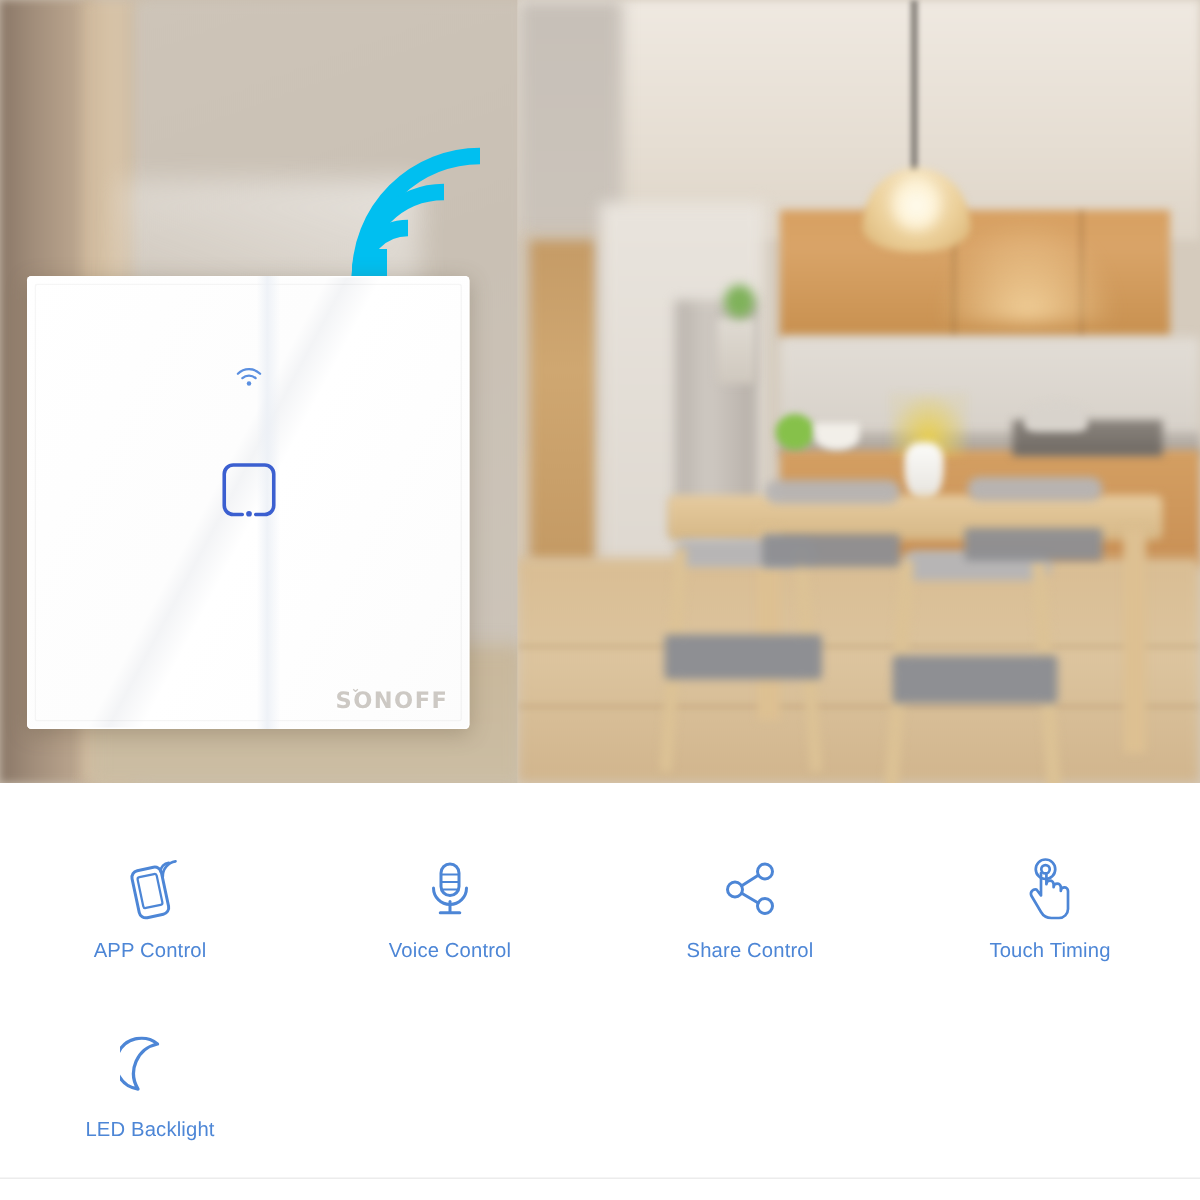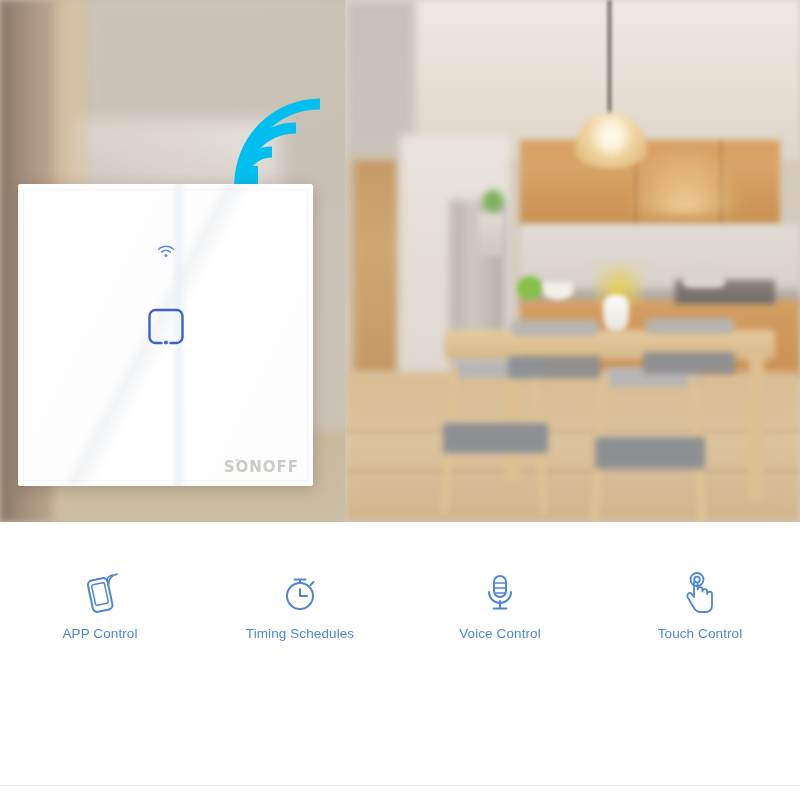--- a/index.html
+++ b/index.html
@@ -491,57 +491,64 @@
           </g>
           <g fill="none" stroke="#4d86d6" stroke-width="1.8" stroke-linecap="round">
             <path d="M27 9 A 6 6 0 0 1 32.5 3.2"></path>
             <path d="M28.5 12.5 A 10 10 0 0 1 37 2.2"></path>
           </g>
         </svg>
       </div>
       <div class="feature-label">APP Control</div>
     </div>
 
-    <div class="feature">
-      <div class="feature-icon">
-        <svg width="40" height="42" viewBox="0 0 40 42">
-          <circle cx="20" cy="24" r="13" fill="none" stroke="#4d86d6" stroke-width="2"></circle>
-          <path d="M20 17 V24 H27" fill="none" stroke="#4d86d6" stroke-width="2" stroke-linecap="round" stroke-linejoin="round"></path>
-          <path d="M14.5 7.5 H25.5" fill="none" stroke="#4d86d6" stroke-width="2" stroke-linecap="round"></path>
-          <path d="M20 7.5 V11" fill="none" stroke="#4d86d6" stroke-width="2"></path>
-          <path d="M30.5 13 L33.5 10" fill="none" stroke="#4d86d6" stroke-width="2" stroke-linecap="round"></path>
-        </svg>
-      </div>
-      <div class="feature-label">Timing Schedules</div>
-    </div>
 
     <div class="feature">
       <div class="feature-icon">
         <svg width="40" height="42" viewBox="0 0 40 42">
           <rect x="14" y="4" width="12" height="21" rx="6" fill="none" stroke="#4d86d6" stroke-width="2"></rect>
           <path d="M14 11 H26 M14 16 H26 M14 21 H26" stroke="#4d86d6" stroke-width="1.4"></path>
           <path d="M9 20 A 11 11 0 0 0 31 20" fill="none" stroke="#4d86d6" stroke-width="2" stroke-linecap="round"></path>
           <path d="M20 29 V36" stroke="#4d86d6" stroke-width="2" stroke-linecap="round"></path>
           <path d="M13.5 36.5 H26.5" stroke="#4d86d6" stroke-width="2" stroke-linecap="round"></path>
         </svg>
       </div>
       <div class="feature-label">Voice Control</div>
     </div>
 
+    <div class="feature">
+      <div class="feature-icon">
+        <svg width="40" height="42" viewBox="0 0 40 42">
+          <circle cx="10" cy="21" r="5" fill="none" stroke="#4d86d6" stroke-width="2"></circle>
+          <circle cx="30" cy="9" r="5" fill="none" stroke="#4d86d6" stroke-width="2"></circle>
+          <circle cx="30" cy="32" r="5" fill="none" stroke="#4d86d6" stroke-width="2"></circle>
+          <path d="M14.5 18.5 L25.5 11.5 M14.5 23.5 L25.5 30" stroke="#4d86d6" stroke-width="2" stroke-linecap="round"></path>
+        </svg>
+      </div>
+      <div class="feature-label">Share Control</div>
+    </div>
 
 
     <div class="feature">
       <div class="feature-icon">
         <svg width="40" height="44" viewBox="0 0 40 44">
           <circle cx="17" cy="8.5" r="6.5" fill="none" stroke="#4d86d6" stroke-width="1.8"></circle>
           <circle cx="17" cy="8.5" r="2.8" fill="none" stroke="#4d86d6" stroke-width="1.8"></circle>
           <path d="M14 11 V26 L11 22 A3 3 0 0 0 7.5 26 L14 37 A8 8 0 0 0 21 41 H26 A6 6 0 0 0 32 35 V23 A2.4 2.4 0 0 0 27.2 23 V20.5 A2.4 2.4 0 0 0 22.4 20.5 V18.5 A2.4 2.4 0 0 0 17.6 18.5 V12" fill="none" stroke="#4d86d6" stroke-width="1.8" stroke-linejoin="round" stroke-linecap="round"></path>
         </svg>
       </div>
-      <div class="feature-label">Touch Control</div>
-    </div>
-
+      <div class="feature-label">Touch Timing</div>
+    </div>
+
+    <div class="feature">
+      <div class="feature-icon">
+        <svg width="40" height="42" viewBox="0 0 40 42">
+          <path d="M25 5 A 17 17 0 1 0 12 35 A 20 20 0 0 1 25 5 Z" fill="none" stroke="#4d86d6" stroke-width="2.2" stroke-linejoin="round"></path>
+        </svg>
+      </div>
+      <div class="feature-label">LED Backlight</div>
+    </div>
 
 
   </div>
 
   <div class="bottom-divider"></div>
 </div>
 
 </body></html>

